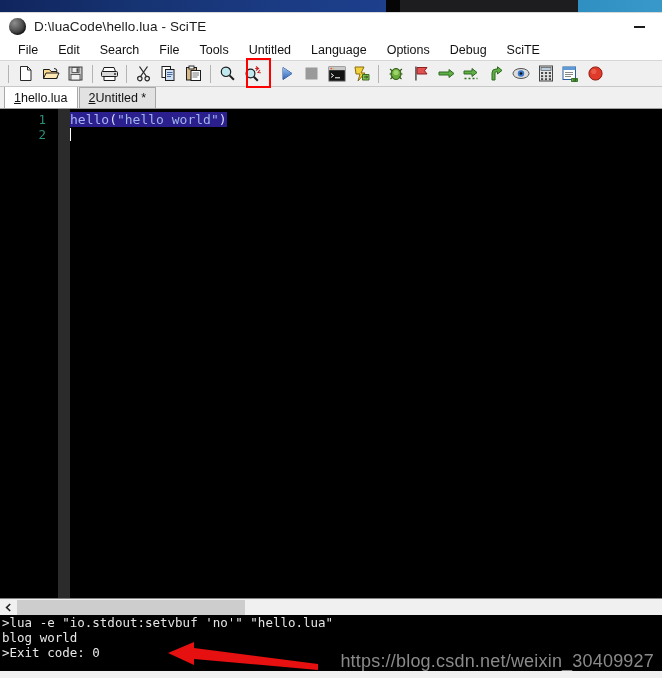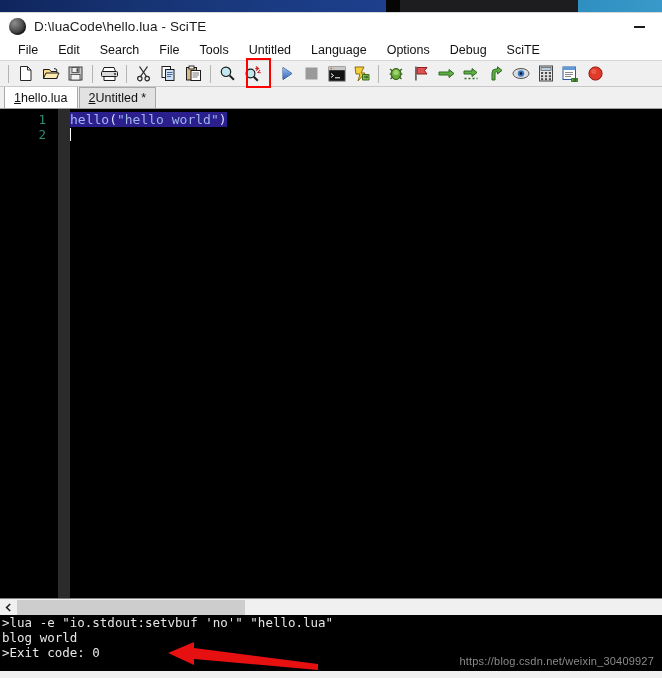--- a/index.html
+++ b/index.html
@@ -81,21 +81,21 @@
   .scroll-left svg{display:block;}
   .scroll-track{flex:1;height:15px;background:#f0f0f0;}
   .scroll-thumb{width:228px;height:15px;background:#cdcdcd;}
 
   
   .output{position:relative;background:#000000;height:56px;overflow:hidden;
           font-family:"DejaVu Sans Mono", monospace;font-size:12.5px;line-height:15px;}
   .out-line{color:#e8e8e8;white-space:pre;padding-left:2px;}
   .out-line.cmd{color:#e4e4e4;}
   .watermark{position:absolute;right:8px;bottom:2px;font-family:"Liberation Sans",sans-serif;
-     font-size:11px;color:#8a8a8a;letter-spacing:.2px;}
+     font-size:18px;color:#8a8a8a;letter-spacing:.2px;}
 
   
   .arrow{position:absolute;left:168px;top:640px;width:150px;height:30px;pointer-events:none;}
 
   .statusline{height:3px;background:#f0f0f0;}
 </style>
 </head>
 <body>
 
 <div class="app">

